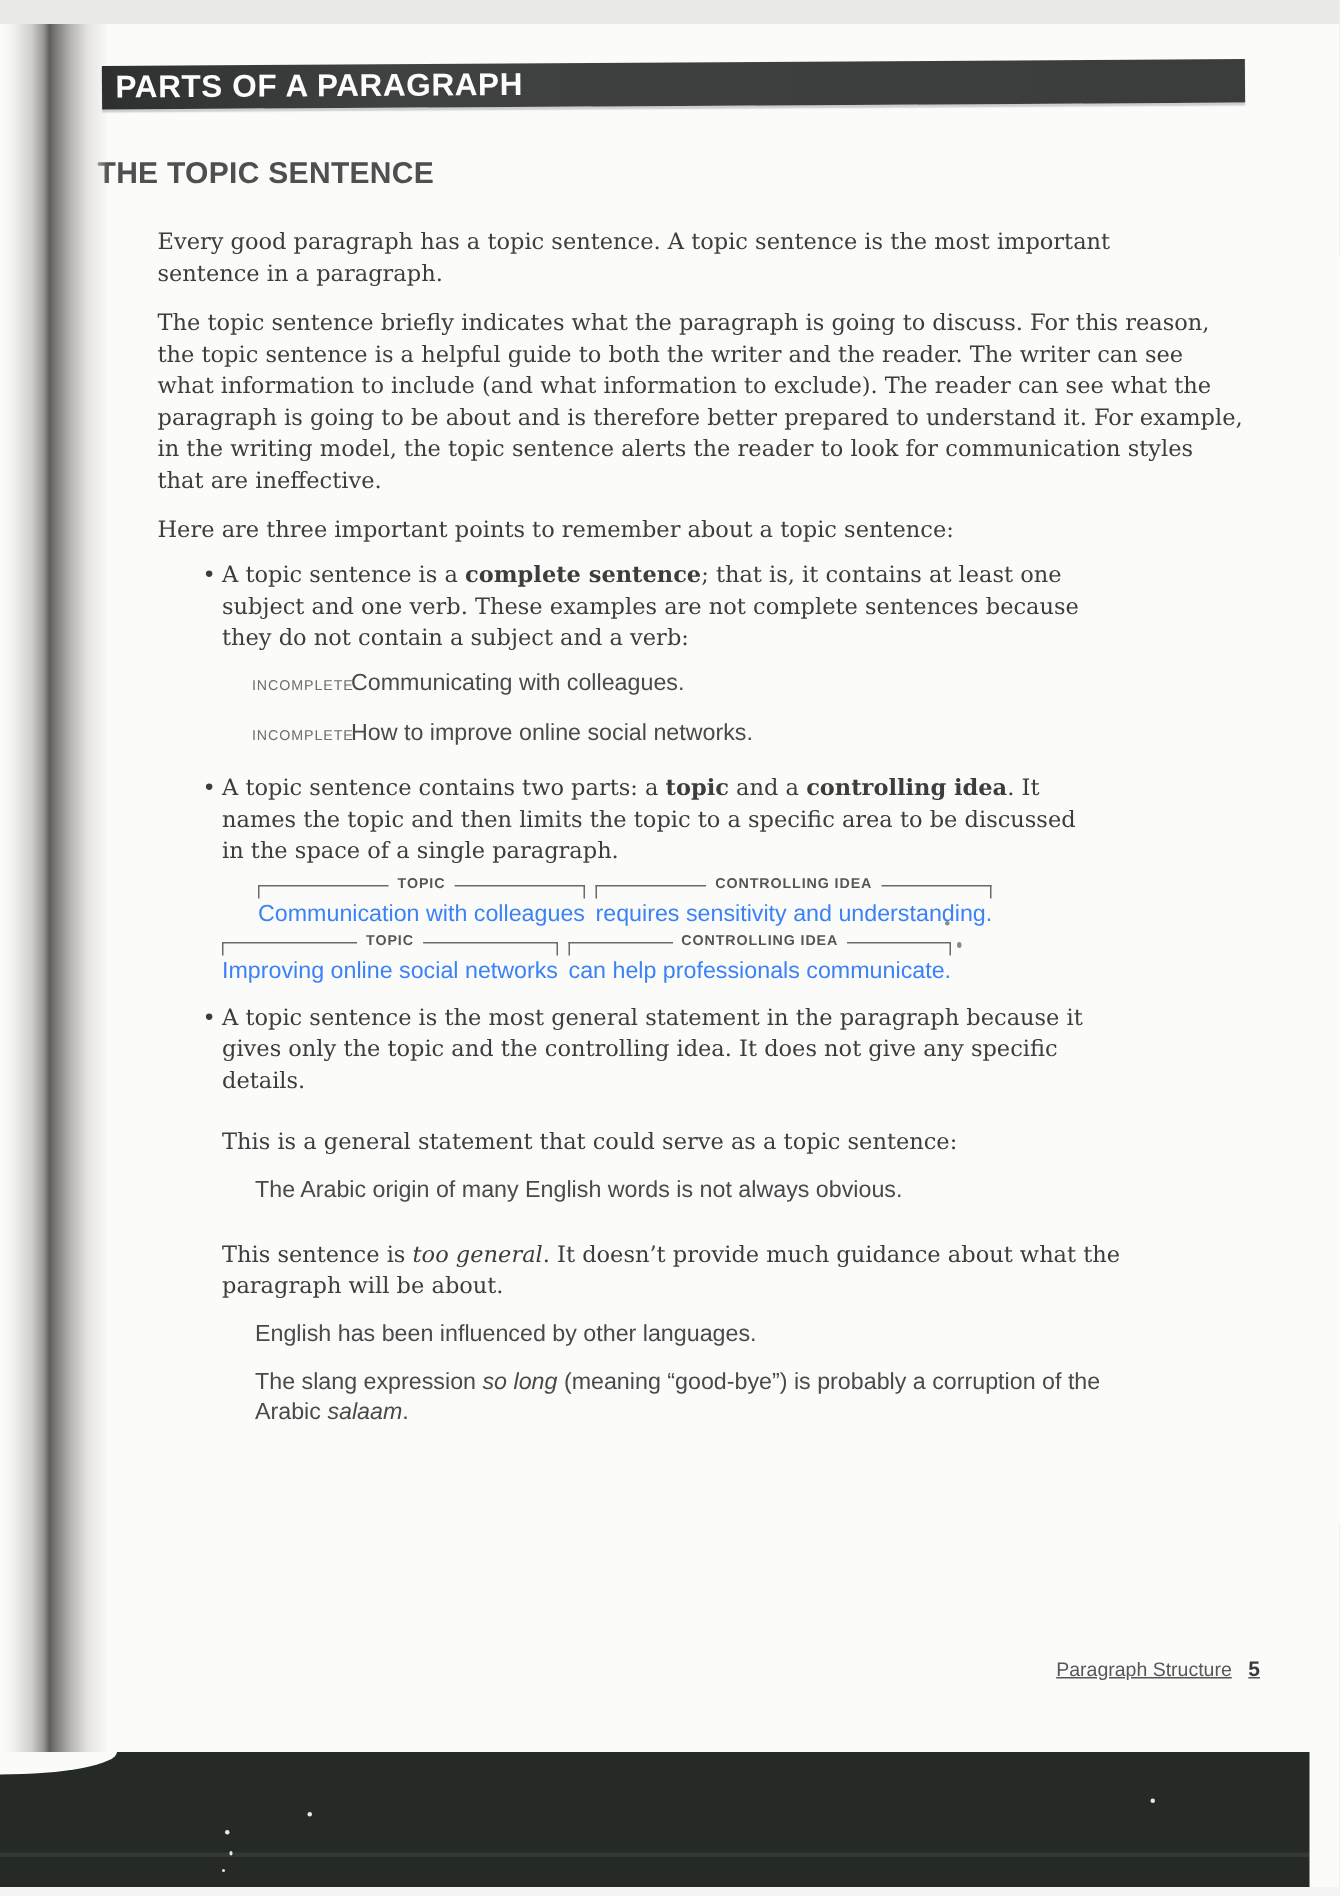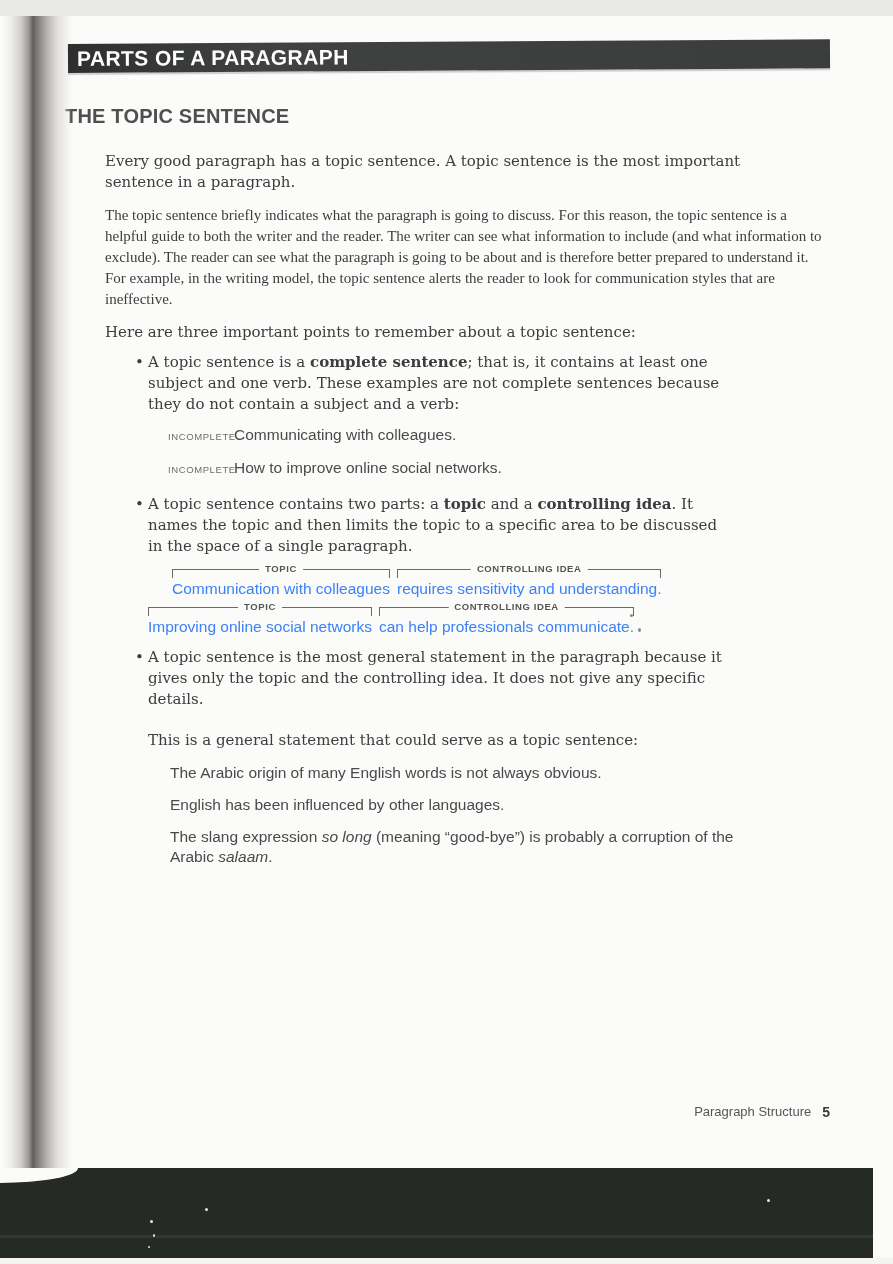--- a/index.html
+++ b/index.html
@@ -51,21 +51,21 @@
     margin:32px 0 0 65px;
   }
   p{margin:0;}
   .serif{font-size:15px;line-height:21px;color:var(--ink);}
   .sans{font-family:"Liberation Sans", sans-serif;color:var(--sans-ink);}
   .seg-b{font-weight:bold;}
   .seg-i{font-style:italic;}
 
   .blk-intro{margin:27px 0 0 105px;max-width:700px;}
   .blk-p1{margin:23px 0 0 105px;max-width:700px;}
-  .blk-p2{margin:12px 0 0 105px;max-width:725px;font-family:Liberation Serif, serif;}
+  .blk-p2{margin:12px 0 0 105px;max-width:725px;}
   .blk-p3{margin:12px 0 0 105px;max-width:725px;}
 
   .bullet{position:relative;margin-left:148px;}
   .bullet::before{
     content:"\2022";
     position:absolute;left:-13px;top:0;
     font-size:15px;color:var(--ink);
   }
   .blk-b1{margin-top:9px;max-width:600px;}
   .blk-b2{margin-top:16px;max-width:575px;}
@@ -97,24 +97,24 @@
     font-size:9.5px;font-weight:bold;color:#555;letter-spacing:0.6px;
   }
   .dtext{font-size:15.5px;line-height:19px;white-space:nowrap;color:#3b82f6;}
 
   .blk-gintro{margin:20px 0 0 148px;max-width:680px;}
   .blk-g2{margin:22px 0 0 148px;max-width:680px;}
   .blk-g3{margin:22px 0 0 148px;max-width:700px;}
   .blk-ex{margin:12px 0 0 170px;max-width:580px;font-size:15.5px;line-height:20px;}
 
   .footer{
-    position:absolute;top:1088px;right:63px;
+    position:absolute;top:1088px;right:53px;
     font-family:"Liberation Sans", sans-serif;
     font-size:13px;color:#565656;
-    display:flex;align-items:flex-start;gap:11px;
+    display:flex;align-items:center;gap:11px;text-decoration:underline;
   }
   .pagenum{font-weight:bold;font-size:14px;color:#3a3a3a;}
 
   
   .band{
     position:absolute;left:0;top:1152px;width:873px;height:90px;
     background:var(--band);
   }
   .band-line{
     position:absolute;left:0;bottom:20px;width:100%;height:3px;
@@ -193,20 +193,21 @@
       </div>
       <span class="dtext sans">can help professionals communicate.</span>
     </div>
   </div>
 
   <div class="serif bullet blk-b3">A topic sentence is the most general statement in the paragraph because it gives only the topic and the controlling idea. It does not give any specific details.</div>
 
   <p class="serif blk-gintro">This is a general statement that could serve as a topic sentence:</p>
   <p class="sans blk-ex">The Arabic origin of many English words is not always obvious.</p>
 
+  <p class="serif blk-g2"><span>This sentence is </span><span class="seg-i">too general</span><span>. It doesn’t provide much guidance about what the paragraph will be about.</span></p>
   <p class="sans blk-ex">English has been influenced by other languages.</p>
 
   <p class="sans blk-ex"><span>The slang expression </span><span class="seg-i">so long</span><span> (meaning “good-bye”) is probably a corruption of the Arabic </span><span class="seg-i">salaam</span><span>.</span></p>
 
   <div class="footer">
     <span>Paragraph Structure</span>
     <span class="pagenum">5</span>
   </div>
 
   <span class="dot-artifact" style="left:630px;top:598px;width:3px;height:3px;"></span>

